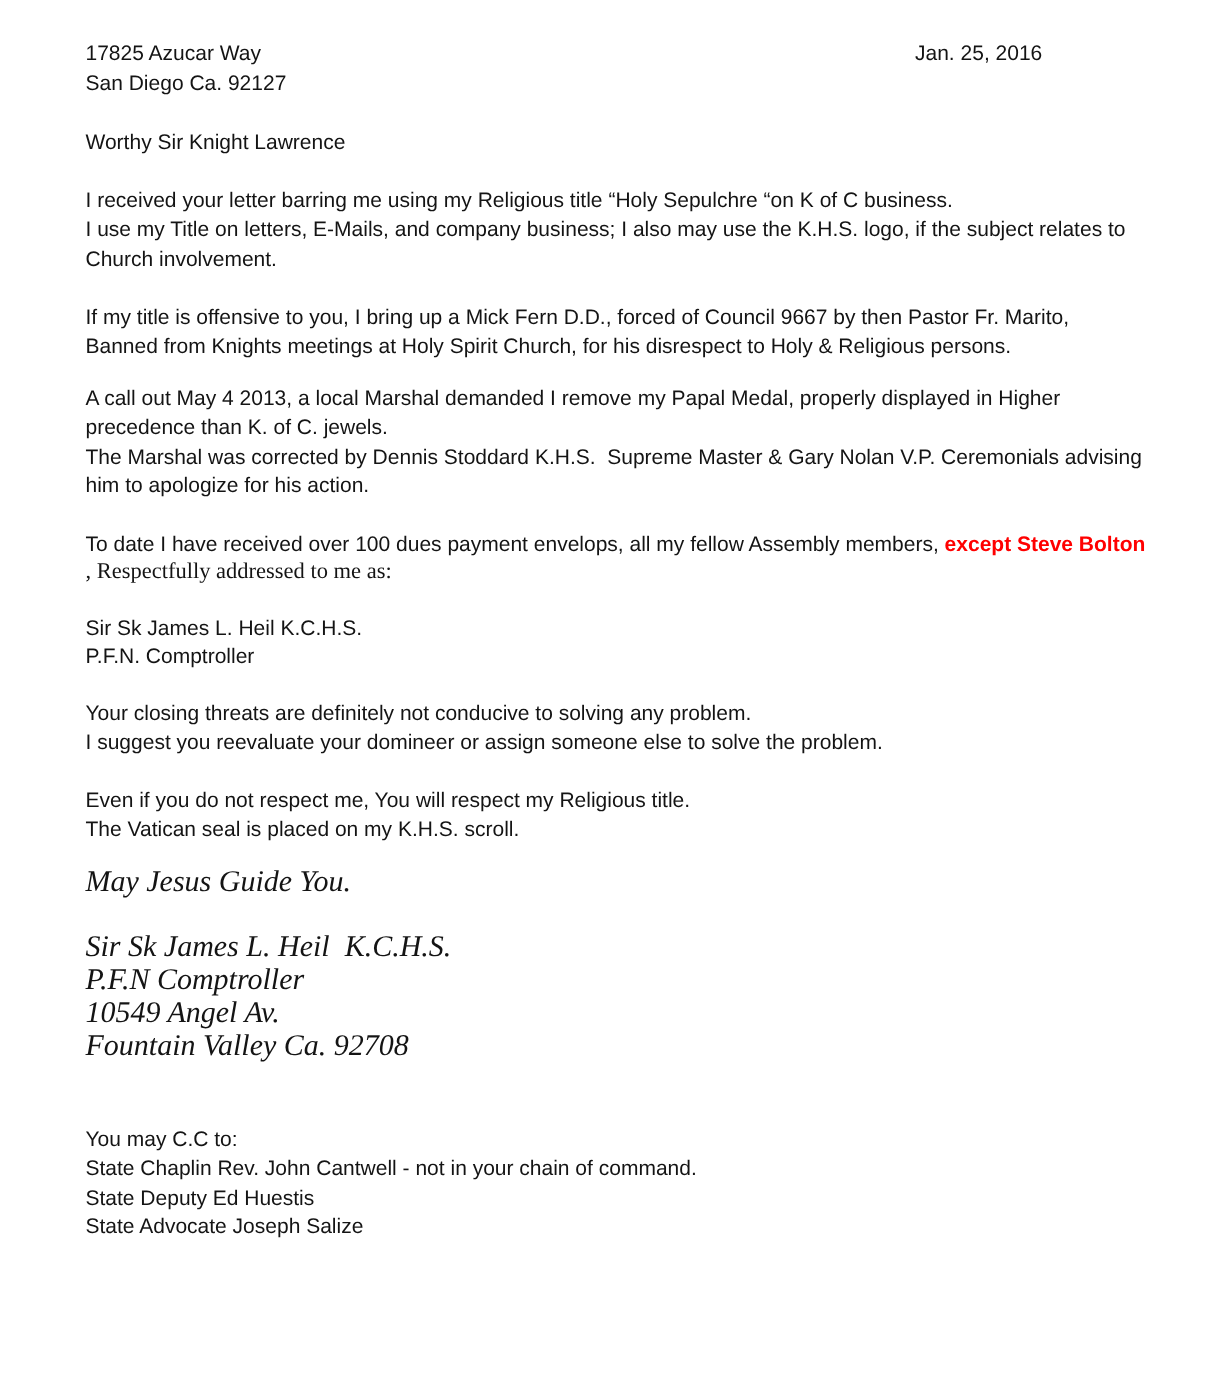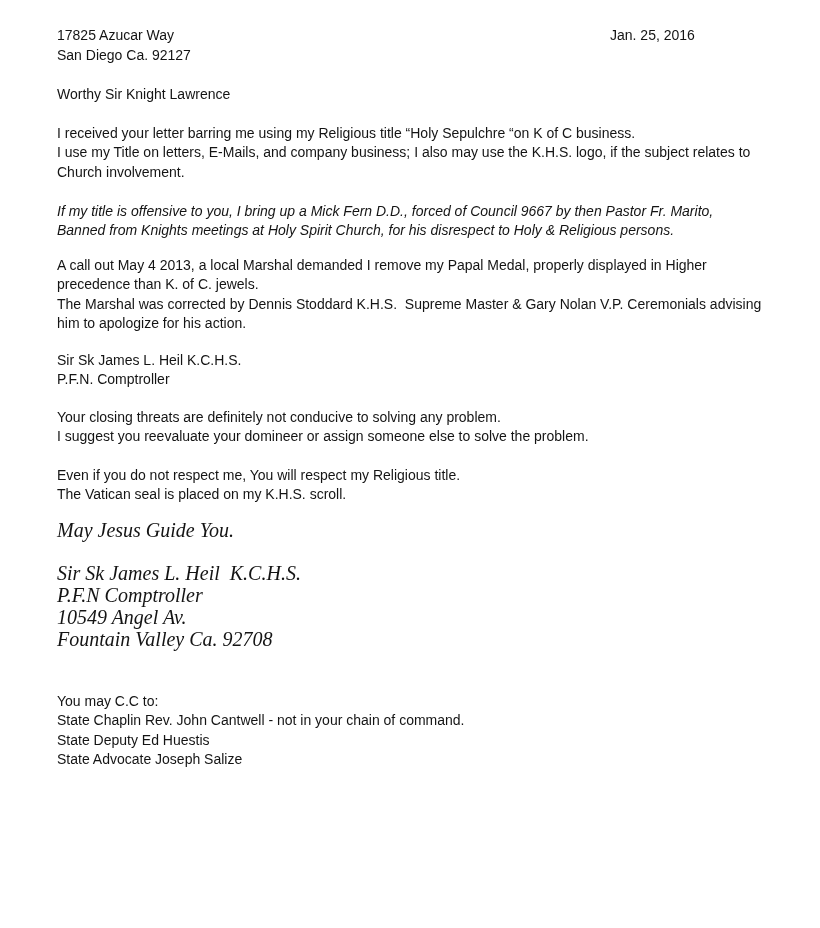--- a/index.html
+++ b/index.html
@@ -23,21 +23,21 @@
   .line { white-space: pre; }
   .date {
     position: absolute;
     left: 610px;
     top: 26px;
     line-height: 19.5px;
     white-space: pre;
   }
   .salutation { margin-top: 19.5px; }
   .para-title   { margin-top: 19.5px; }
-  .para-fern    { margin-top: 19.5px; font-style: italic; }
+  .para-fern    { margin-top: 19.5px; }
   .para-marshal { margin-top: 15px; }
   .para-dues    { margin-top: 19px; }
   .addr-block   { margin-top: 17px; }
   .closing1     { margin-top: 18px; }
   .closing2     { margin-top: 19px; }
   .valediction  { margin-top: 12px; line-height: 26px; }
   .sig-block    { margin-top: 19px; }
   .sig-block .line { line-height: 22px; }
   .cc-block     { margin-top: 42px; }
   .centered {
@@ -83,20 +83,24 @@
     <div class="line">Banned from Knights meetings at Holy Spirit Church, for his disrespect to Holy &amp; Religious persons.</div>
   </div>
 
   <div class="para-marshal">
     <div class="line">A call out May 4 2013, a local Marshal demanded I remove my Papal Medal, properly displayed in Higher</div>
     <div class="line">precedence than K. of C. jewels.</div>
     <div class="line">The Marshal was corrected by Dennis Stoddard K.H.S.  Supreme Master &amp; Gary Nolan V.P. Ceremonials advising</div>
     <div class="line">him to apologize for his action.</div>
   </div>
 
+  <div class="para-dues">
+    <div class="line"><span>To date I have received over 100 dues payment envelops, all my fellow Assembly members, </span><span class="red-text">except Steve Bolton</span></div>
+    <div class="line serif-line">, Respectfully addressed to me as:</div>
+  </div>
 
   <div class="addr-block centered">
     <div class="line">Sir Sk James L. Heil K.C.H.S.</div>
     <div class="line">P.F.N. Comptroller</div>
   </div>
 
   <div class="closing1 centered">
     <div class="line">Your closing threats are definitely not conducive to solving any problem.</div>
     <div class="line">I suggest you reevaluate your domineer or assign someone else to solve the problem.</div>
   </div>

